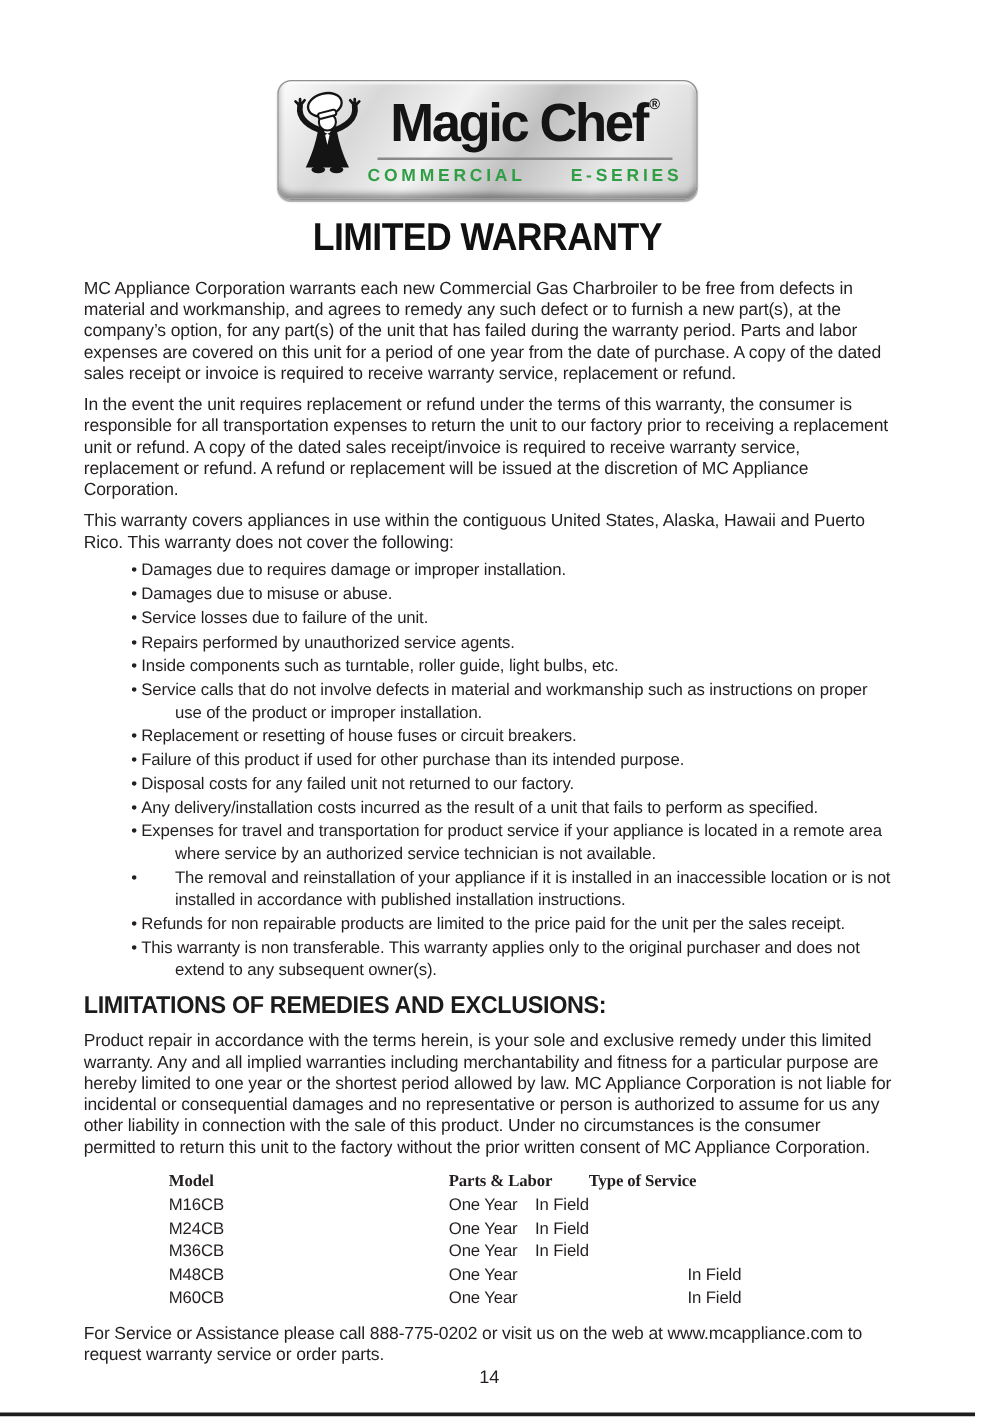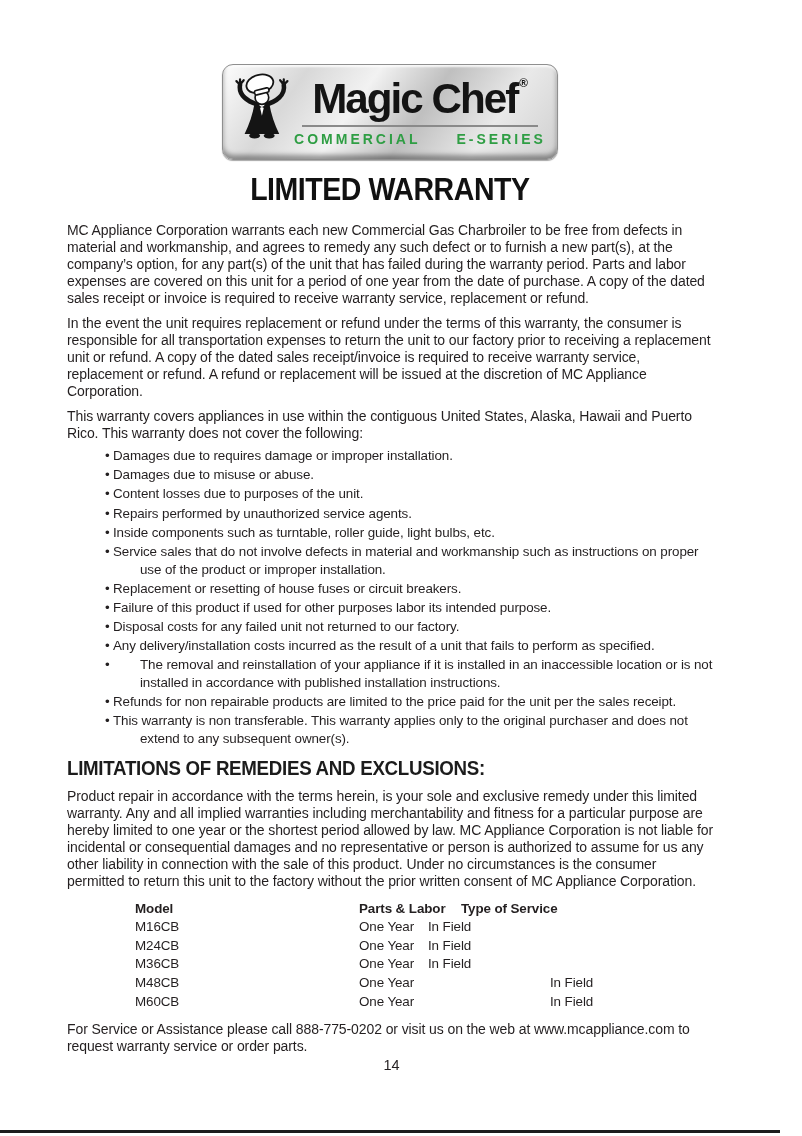--- a/index.html
+++ b/index.html
@@ -95,25 +95,25 @@
     letter-spacing: -0.3px;
     color: #1c1c1c;
     margin: 9px 0 0 0;
     transform: scaleX(0.96);
     transform-origin: left center;
   }
 
   
   .service-table { margin-top: 11px; }
   .trow { position: relative; height: 18.6px; font-size: 13.4px; letter-spacing: -0.1px; }
-  .trow.thead { font-weight: bold; }
+  .trow.thead { font-weight: bold; font-family: Liberation Serif, serif; }
   .tcell { position: absolute; top: 0; white-space: nowrap; }
   .tcol-model { left: 68px; }
   .tcol-parts { left: 292px; }
-  .tcol-type-header { left: 394px; }
+  .tcol-type-header { left: 404px; }
   .tcol-type { left: 361px; }
   .tcol-type.far { left: 483px; }
 
   
   p.footer-note { margin-top: 9px; }
   .page-number { text-align: center; font-size: 14.5px; margin-top: 2px; }
   .bottom-rule {
     position: absolute;
     left: 0; right: 0; bottom: 3px;
     height: 3px;
@@ -166,28 +166,29 @@
   </div>
 
   <div class="content">
     <p class="body first">MC Appliance Corporation warrants each new Commercial Gas Charbroiler to be free from defects in material and workmanship, and agrees to remedy any such defect or to furnish a new part(s), at the company’s option, for any part(s) of the unit that has failed during the warranty period. Parts and labor expenses are covered on this unit for a period of one year from the date of purchase. A copy of the dated sales receipt or invoice is required to receive warranty service, replacement or refund.</p>
     <p class="body">In the event the unit requires replacement or refund under the terms of this warranty, the consumer is responsible for all transportation expenses to return the unit to our factory prior to receiving a replacement unit or refund. A copy of the dated sales receipt/invoice is required to receive warranty service, replacement or refund. A refund or replacement will be issued at the discretion of MC Appliance Corporation.</p>
     <p class="body">This warranty covers appliances in use within the contiguous United States, Alaska, Hawaii and Puerto Rico. This warranty does not cover the following:</p>
 
     <ul class="exclusions">
         <li><span class="marker">•</span><span>Damages due to requires damage or improper installation.</span></li>
         <li><span class="marker">•</span><span>Damages due to misuse or abuse.</span></li>
-        <li><span class="marker">•</span><span>Content losses due to purposes of the unit.</span></li>
+        <li><span class="marker">•</span><span>Service losses due to failure of the unit.</span></li>
         <li><span class="marker">•</span><span>Repairs performed by unauthorized service agents.</span></li>
         <li><span class="marker">•</span><span>Inside components such as turntable, roller guide, light bulbs, etc.</span></li>
-        <li><span class="marker">•</span><span>Service sales that do not involve defects in material and workmanship such as instructions on proper use of the product or improper installation.</span></li>
+        <li><span class="marker">•</span><span>Service calls that do not involve defects in material and workmanship such as instructions on proper use of the product or improper installation.</span></li>
         <li><span class="marker">•</span><span>Replacement or resetting of house fuses or circuit breakers.</span></li>
-        <li><span class="marker">•</span><span>Failure of this product if used for other purposes labor its intended purpose.</span></li>
+        <li><span class="marker">•</span><span>Failure of this product if used for other purchase than its intended purpose.</span></li>
         <li><span class="marker">•</span><span>Disposal costs for any failed unit not returned to our factory.</span></li>
         <li><span class="marker">•</span><span>Any delivery/installation costs incurred as the result of a unit that fails to perform as specified.</span></li>
+        <li><span class="marker">•</span><span>Expenses for travel and transportation for product service if your appliance is located in a remote area where service by an authorized service technician is not available.</span></li>
         <li class="wide"><span class="marker">•</span><span>The removal and reinstallation of your appliance if it is installed in an inaccessible location or is not installed in accordance with published installation instructions.</span></li>
         <li><span class="marker">•</span><span>Refunds for non repairable products are limited to the price paid for the unit per the sales receipt.</span></li>
         <li><span class="marker">•</span><span>This warranty is non transferable. This warranty applies only to the original purchaser and does not extend to any subsequent owner(s).</span></li>
       </ul>
 
     <h2 class="limitations-heading">LIMITATIONS OF REMEDIES AND EXCLUSIONS:</h2>
     <p class="body">Product repair in accordance with the terms herein, is your sole and exclusive remedy under this limited warranty. Any and all implied warranties including merchantability and fitness for a particular purpose are hereby limited to one year or the shortest period allowed by law. MC Appliance Corporation is not liable for incidental or consequential damages and no representative or person is authorized to assume for us any other liability in connection with the sale of this product. Under no circumstances is the consumer permitted to return this unit to the factory without the prior written consent of MC Appliance Corporation.</p>
 
     <div class="service-table">
       <div class="trow thead">

